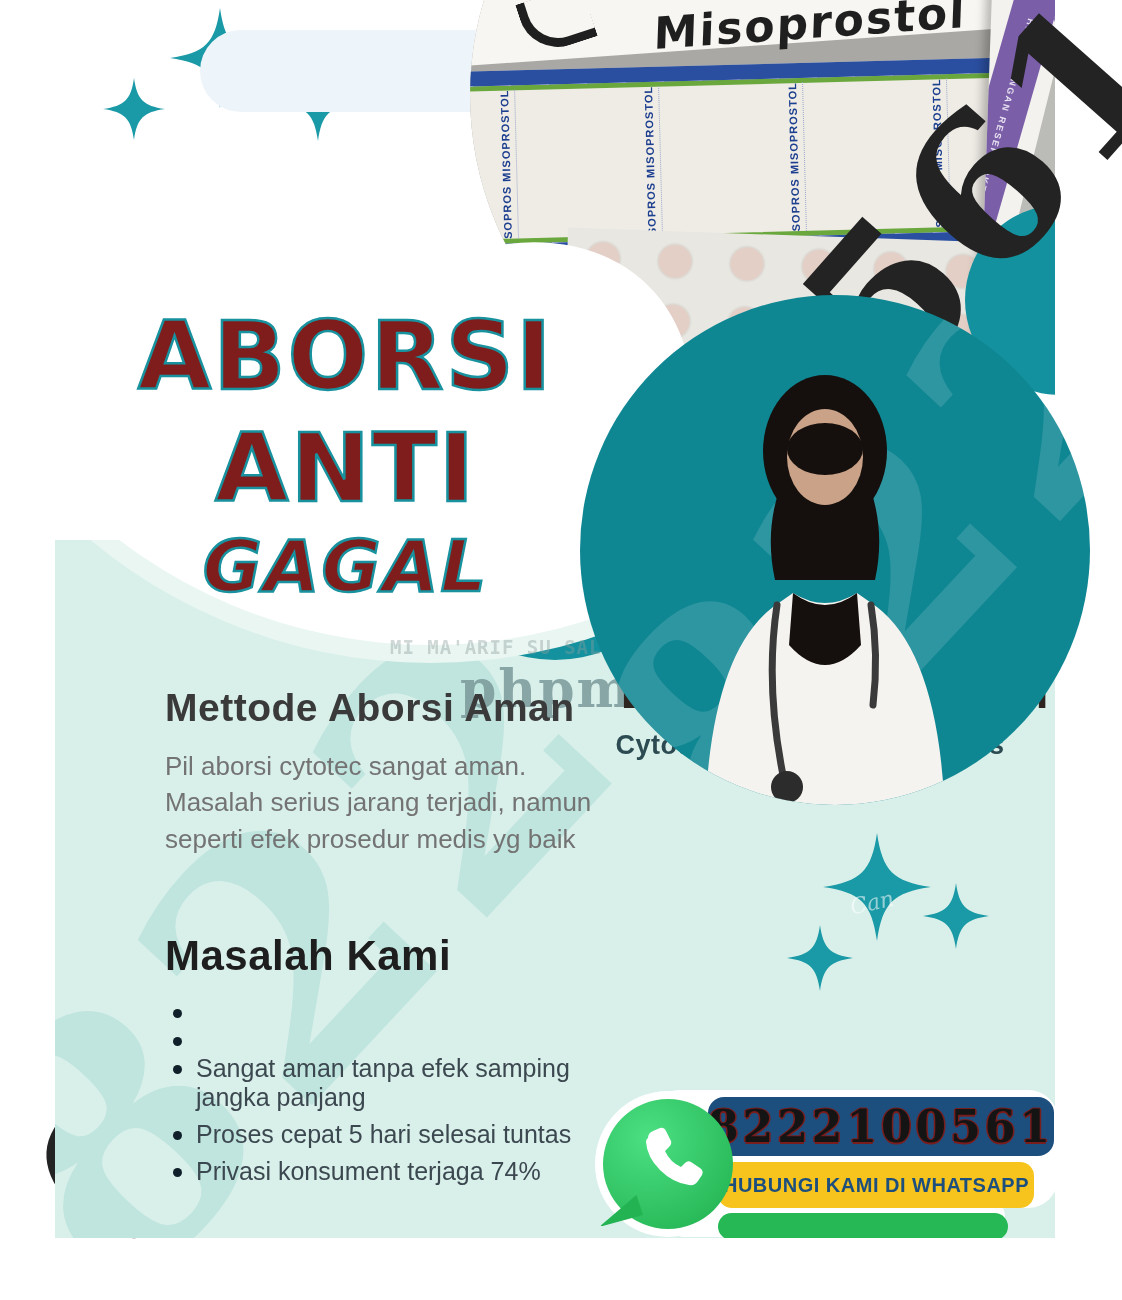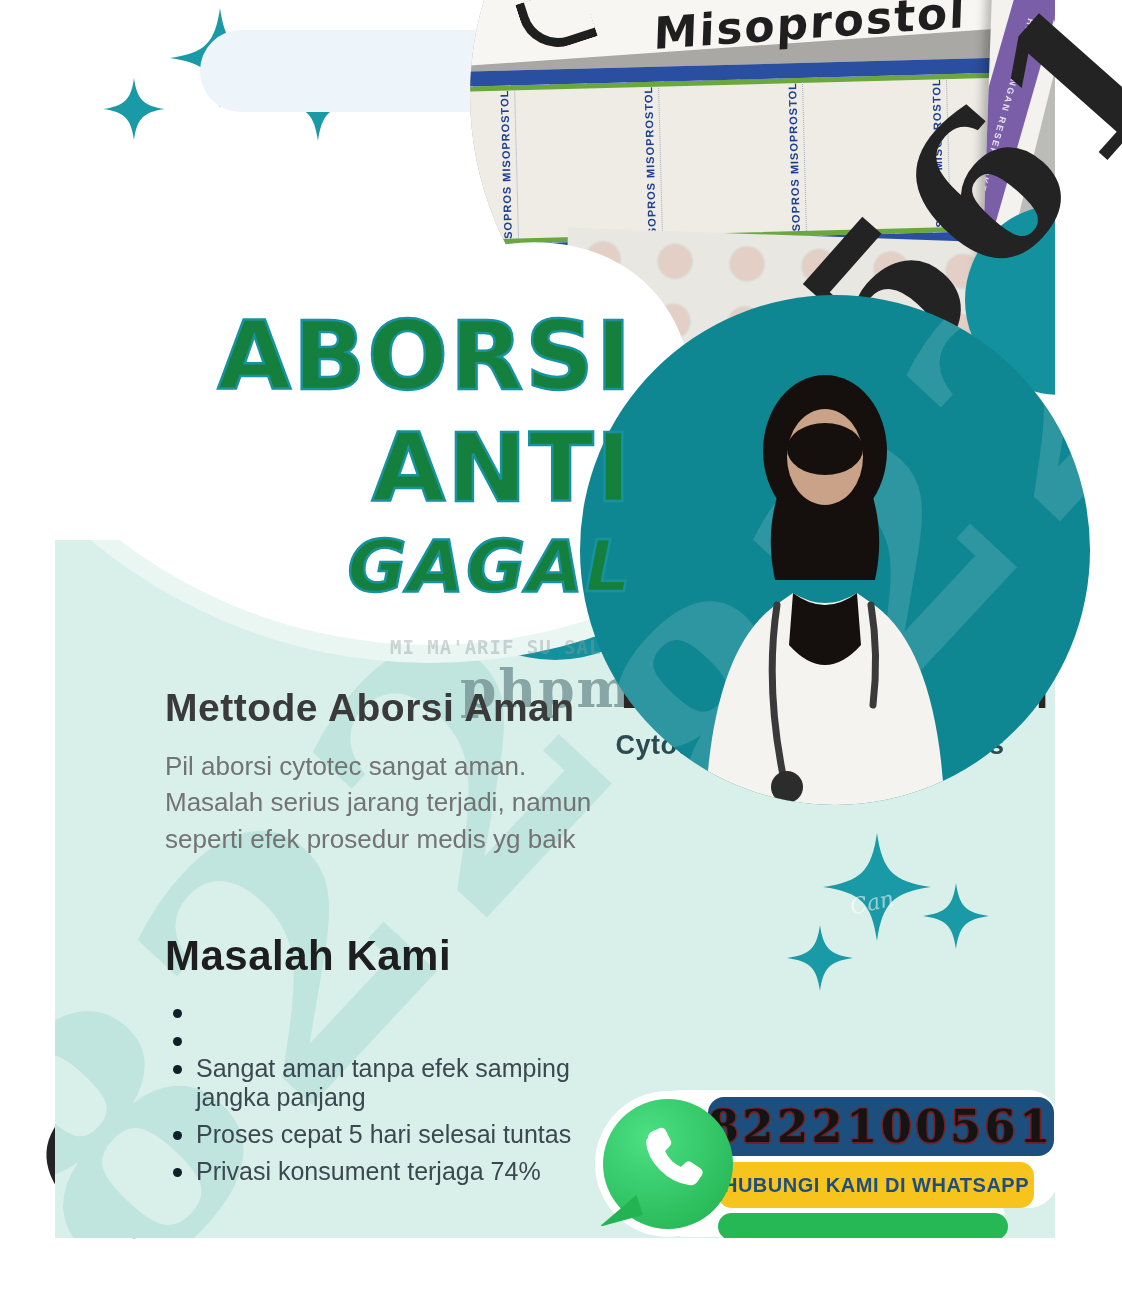--- a/index.html
+++ b/index.html
@@ -59,22 +59,22 @@
   
   #wm-black{left:0;top:1155px;z-index:5;transform:rotate(-48.5deg);transform-origin:0 0;
     font-family:"DejaVu Serif",serif;font-weight:700;font-size:200px;letter-spacing:6px;
     color:#232323;white-space:nowrap;line-height:1;}
 
   
   #white-patch{left:205px;top:280px;width:520px;height:380px;border-radius:50%;
     background:#ffffff;z-index:6;transform:rotate(-45deg);}
 
   
-  #title{left:58px;top:300px;width:575px;text-align:right;z-index:30;
-    color:#15803d;font-family:"DejaVu Sans",sans-serif;font-weight:700;
+  #title{left:58px;top:300px;width:575px;text-align:center;z-index:30;
+    color:#7f1d1d;font-family:"DejaVu Sans",sans-serif;font-weight:700;
     -webkit-text-stroke:2.5px #17929e;letter-spacing:2px;line-height:1.18;}
   #title .t1{font-size:95px;}
   #title .t2{font-size:72px;font-style:italic;}
 
   
   #mint-panel{left:55px;top:540px;width:1000px;height:698px;background:#d9f0ea;overflow:hidden;z-index:10;}
   #wm-teal{position:absolute;left:-320px;top:760px;transform:rotate(-47deg);transform-origin:0 0;
     font-family:"DejaVu Serif",serif;font-weight:700;font-size:340px;letter-spacing:20px;
     color:#c0e5de;white-space:nowrap;line-height:1;}
   #deco-crescent{position:absolute;left:360px;top:-160px;width:280px;height:280px;border-radius:50%;background:#14919e;}

